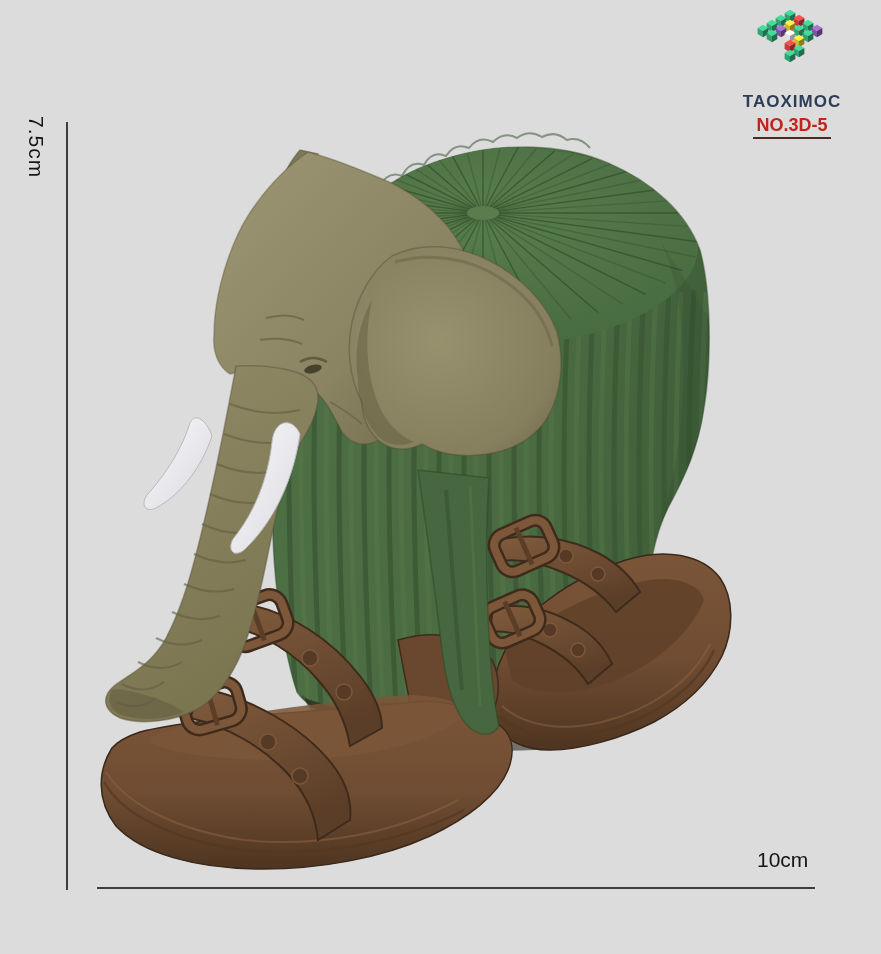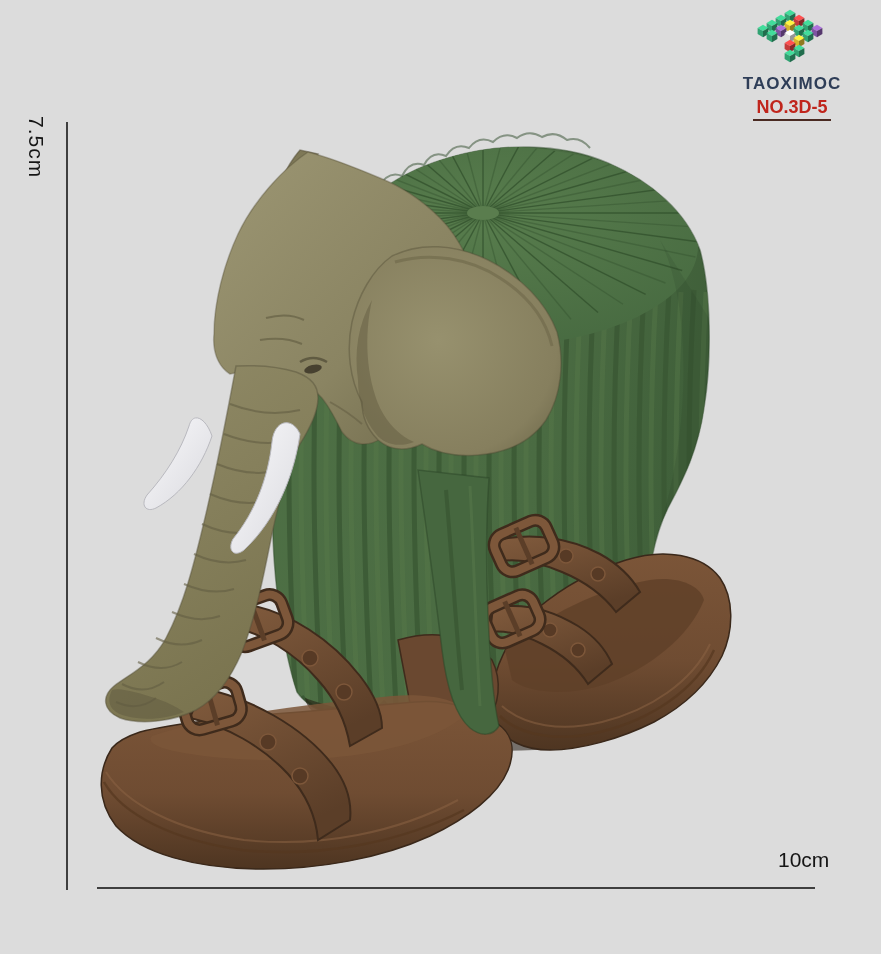--- a/index.html
+++ b/index.html
@@ -3,29 +3,29 @@
 <meta charset="utf-8">
 <style>
   html,body{margin:0;padding:0;}
   .screen{
     position:relative;width:881px;height:954px;overflow:hidden;
     background:#dcdcdc;font-family:"Liberation Sans",sans-serif;
   }
   
   .brand{position:absolute;top:8px;right:14px;width:150px;text-align:center;}
   .brand .logo{display:block;margin:0 auto;}
-  .brand-name{font-size:17px;font-weight:700;letter-spacing:1px;color:#2e3d57;margin-top:2px;}
+  .brand-name{font-size:17px;font-weight:700;letter-spacing:1px;color:#2e3d57;margin-top:20px;}
   .brand-model{display:inline-block;font-size:18px;color:#c0251c;margin-top:3px;
     padding:0 3px 1px 3px;border-bottom:2px solid #4a2a22;font-weight:bold;}
   
   .dim-line-v{position:absolute;left:66px;top:122px;width:2px;height:768px;background:#3f3f3f;}
   .dim-line-h{position:absolute;left:97px;top:887px;width:718px;height:2px;background:#3f3f3f;}
   .dim-label-h{position:absolute;left:24px;top:116px;font-size:21px;color:#151515;
     writing-mode:vertical-rl;letter-spacing:1px;}
-  .dim-label-w{position:absolute;left:757px;top:848px;font-size:21px;color:#151515;margin-left:21px;}
+  .dim-label-w{position:absolute;left:757px;top:848px;font-size:21px;color:#151515;}
   .render{position:absolute;left:0;top:0;}
 </style>
 </head>
 <body>
 
 <div class="screen">
 
   <svg class="render" width="881" height="954" viewBox="0 0 881 954">
     <defs>
       <linearGradient id="gradSkin" x1="0" y1="0" x2="1" y2="1">

